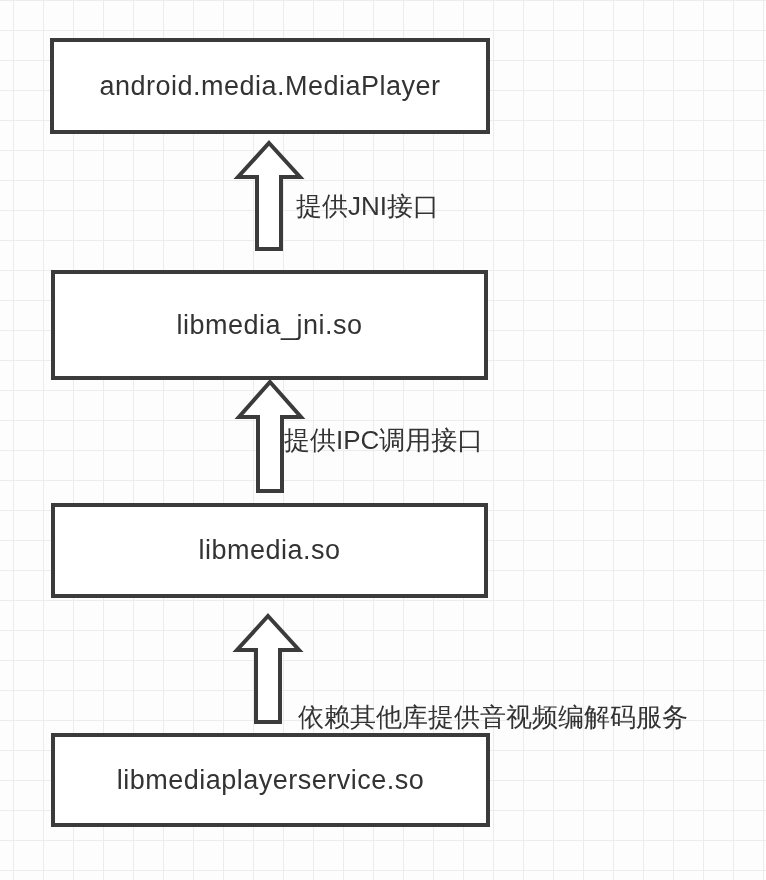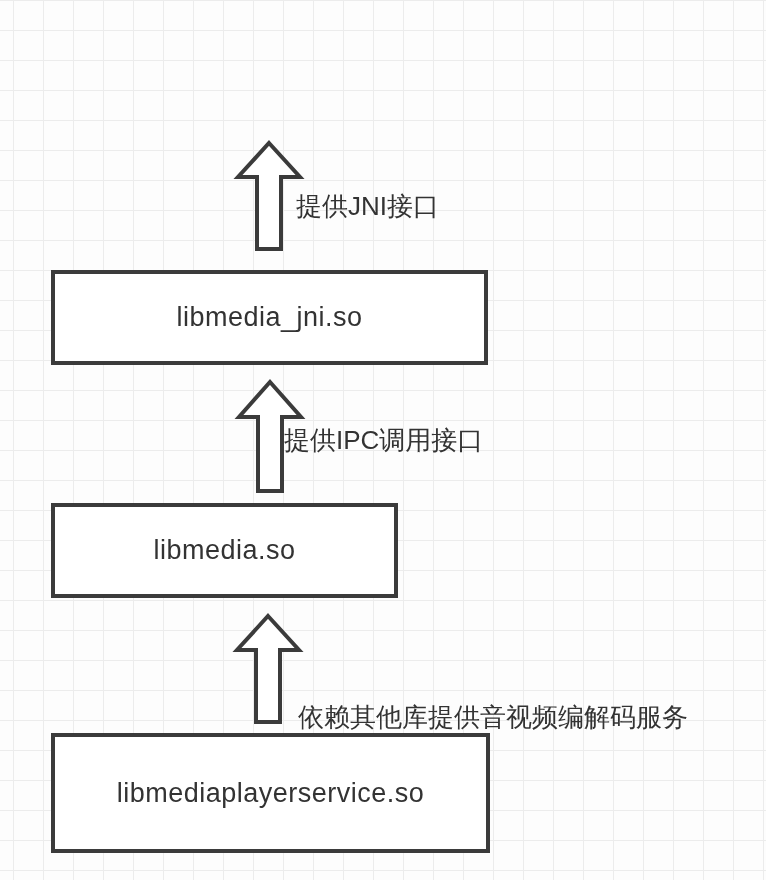--- a/index.html
+++ b/index.html
@@ -52,41 +52,44 @@
     color: #333333;
     white-space: nowrap;
     line-height: 32px;
   }
 </style>
 </head>
 <body>
 
 <div class="canvas">
 
+  <div class="node" style="left:50px; top:38px; width:440px; height:96px;">
+    <span class="node-label">android.media.MediaPlayer</span>
+  </div>
 
   <svg class="arrow" style="left:234px; top:140px;" width="70" height="112" viewBox="0 0 70 112" aria-hidden="true">
     <polygon points="35,3 66,37 47,37 47,109 23,109 23,37 4,37"></polygon>
   </svg>
   <div class="arrow-label" style="left:296px; top:190px;">提供JNI接口</div>
 
-  <div class="node" style="left:51px; top:270px; width:437px; height:95px;">
+  <div class="node" style="left:51px; top:270px; width:437px; height:110px;">
     <span class="node-label">libmedia_jni.so</span>
   </div>
 
   <svg class="arrow" style="left:235px; top:379px;" width="70" height="115" viewBox="0 0 70 115" aria-hidden="true">
     <polygon points="35,3 66,38 47,38 47,112 23,112 23,38 4,38"></polygon>
   </svg>
   <div class="arrow-label" style="left:284px; top:424px;">提供IPC调用接口</div>
 
-  <div class="node" style="left:51px; top:503px; width:347px; height:95px;">
+  <div class="node" style="left:51px; top:503px; width:437px; height:95px;">
     <span class="node-label">libmedia.so</span>
   </div>
 
   <svg class="arrow" style="left:233px; top:613px;" width="70" height="112" viewBox="0 0 70 112" aria-hidden="true">
     <polygon points="35,3 66,37 47,37 47,109 23,109 23,37 4,37"></polygon>
   </svg>
   <div class="arrow-label" style="left:298px; top:665px;margin-top:36px;">依赖其他库提供音视频编解码服务</div>
 
-  <div class="node" style="left:51px; top:733px; width:439px; height:120px;">
+  <div class="node" style="left:51px; top:733px; width:439px; height:94px;">
     <span class="node-label">libmediaplayerservice.so</span>
   </div>
 
 </div>
 
 </body></html>

